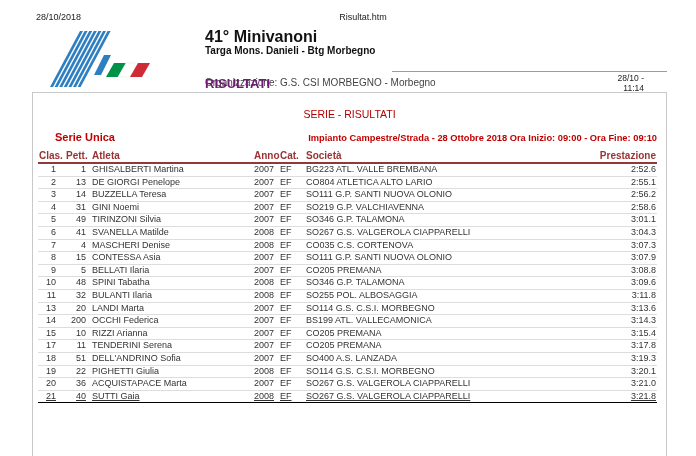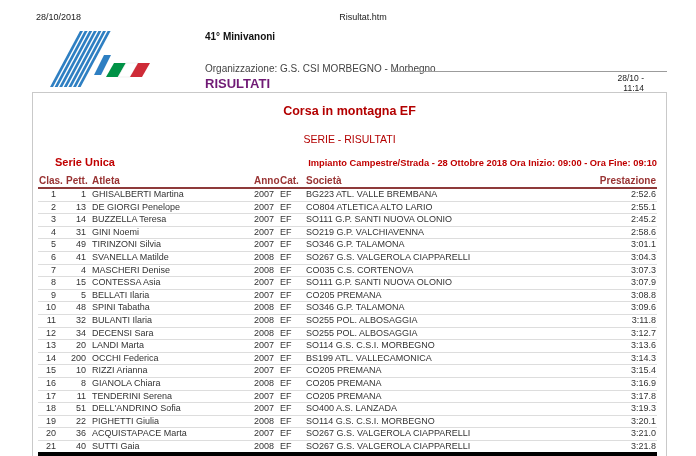--- a/index.html
+++ b/index.html
@@ -5,39 +5,39 @@
   html,body{margin:0;padding:0;}
   body{
     width:696px;height:456px;position:relative;background:#ffffff;
     font-family:"Liberation Sans", sans-serif;color:#333;overflow:hidden;
   }
   .print-hdr{position:absolute;top:12px;font-size:9px;color:#222;}
   .print-date{left:36px;}
   .print-title{left:0;right:0;text-align:center;padding-left:30px;}
   .logo{position:absolute;left:44px;top:27px;}
   .hblock{position:absolute;left:205px;top:30px;}
-  .ev-title{font-size:10px;font-weight:bold;color:#111;line-height:13px;}
+  .ev-title{font-size:16px;font-weight:bold;color:#111;line-height:13px;}
   .ev-sub{font-size:10px;font-weight:bold;color:#111;line-height:13px;margin-top:1px;}
   .ev-org{font-size:10px;color:#444;line-height:12px;margin-top:20px;}
   .hr-line{position:absolute;top:71px;left:392px;width:275px;border-top:1px solid #9c9c9c;}
   .timestamp{position:absolute;top:73px;right:52px;font-size:8.5px;line-height:10px;text-align:right;color:#222;}
   .risultati{position:absolute;left:205px;top:76px;font-size:13px;font-weight:bold;color:#701a75;}
   .box{position:absolute;left:32px;top:92px;width:633px;bottom:0;
        border:1px solid #c9c9c9;border-bottom:none;background:#fff;}
   .race-title{text-align:center;margin-top:11px;font-size:12.5px;font-weight:bold;color:#b30000;}
   .section-title{text-align:center;margin-top:15px;font-size:10.5px;font-weight:normal;color:#b30000;}
   .serie-row{display:flex;justify-content:space-between;align-items:flex-end;margin-top:11px;}
   .serie-label{margin-left:22px;font-size:11px;font-weight:bold;color:#c00000;}
   .event-info{margin-right:9px;font-size:9.3px;font-weight:bold;color:#c00000;}
   table{border-collapse:collapse;table-layout:fixed;width:619px;margin:5px 9px 0 5px;}
   th{font-size:10px;font-weight:bold;color:#993333;text-align:left;height:14px;
      padding:0;border-bottom:2px solid #8e3a3a;white-space:nowrap;}
   td{font-size:9px;color:#333;height:11.6px;line-height:11.6px;padding:0;
      border-top:1px solid #ddd;white-space:nowrap;overflow:hidden;}
-  tbody tr:last-child td{border-bottom:5px solid #000000;}
+  tbody tr:last-child td{border-bottom:1px solid #000000;text-decoration:underline;}
   .c-clas{text-align:right;padding-right:8px;}
   th.c-clas{text-align:left;padding-left:1px;padding-right:0;}
   .c-pett{text-align:right;padding-right:4px;}
   th.c-pett{text-align:left;padding-left:2px;padding-right:0;}
   .c-atleta{padding-left:2px;}
   .c-anno{padding-left:0;}
   .c-cat{padding-left:0;margin-left:9px;}
   .c-societa{padding-left:0;}
   .c-prestazione{text-align:right;padding-right:1px;}
 </style>
@@ -60,34 +60,34 @@
       <path d="M50,48 L60,28 L67,28 L57,48 Z"></path>
     </g>
     <path d="M62,50 L70,36 L82,36 L74,50 Z" fill="#009246"></path>
     <path d="M74,50 L82,36 L94,36 L86,50 Z" fill="#ffffff" stroke="#e0e0e0" stroke-width="0.5"></path>
     <path d="M86,50 L94,36 L106,36 L98,50 Z" fill="#ce2b37"></path>
   </svg>
 </div>
 
 <div class="hblock">
   <div class="ev-title">41° Minivanoni</div>
+  <div class="ev-sub">Targa Mons. Danieli - Btg Morbegno</div>
   <div class="ev-org">Organizzazione: G.S. CSI MORBEGNO - Morbegno</div>
 </div>
 
 <div class="hr-line"></div>
 
 <div class="timestamp">
   <div>28/10 -</div>
   <div>11:14</div>
 </div>
 
 <div class="risultati">RISULTATI</div>
 
 <div class="box">
-  <div class="race-title">Corsa in montagna EF</div>
   <div class="section-title">SERIE - RISULTATI</div>
   <div class="serie-row">
     <div class="serie-label">Serie Unica</div>
     <div class="event-info">Impianto Campestre/Strada - 28 Ottobre 2018 Ora Inizio: 09:00 - Ora Fine: 09:10</div>
   </div>
 
   <table>
     <colgroup>
       <col style="width:26px">
         <col style="width:26px">
@@ -127,21 +127,21 @@
           <td class="c-societa">CO804 ATLETICA ALTO LARIO</td>
           <td class="c-prestazione">2:55.1</td>
         </tr>
         <tr>
           <td class="c-clas">3</td>
           <td class="c-pett">14</td>
           <td class="c-atleta">BUZZELLA Teresa</td>
           <td class="c-anno">2007</td>
           <td class="c-cat">EF</td>
           <td class="c-societa">SO111 G.P. SANTI NUOVA OLONIO</td>
-          <td class="c-prestazione">2:45.2</td>
+          <td class="c-prestazione">2:56.2</td>
         </tr>
         <tr>
           <td class="c-clas">4</td>
           <td class="c-pett">31</td>
           <td class="c-atleta">GINI Noemi</td>
           <td class="c-anno">2007</td>
           <td class="c-cat">EF</td>
           <td class="c-societa">SO219 G.P. VALCHIAVENNA</td>
           <td class="c-prestazione">2:58.6</td>
         </tr>
@@ -202,29 +202,20 @@
         <tr>
           <td class="c-clas">11</td>
           <td class="c-pett">32</td>
           <td class="c-atleta">BULANTI Ilaria</td>
           <td class="c-anno">2008</td>
           <td class="c-cat">EF</td>
           <td class="c-societa">SO255 POL. ALBOSAGGIA</td>
           <td class="c-prestazione">3:11.8</td>
         </tr>
         <tr>
-          <td class="c-clas">12</td>
-          <td class="c-pett">34</td>
-          <td class="c-atleta">DECENSI Sara</td>
-          <td class="c-anno">2008</td>
-          <td class="c-cat">EF</td>
-          <td class="c-societa">SO255 POL. ALBOSAGGIA</td>
-          <td class="c-prestazione">3:12.7</td>
-        </tr>
-        <tr>
           <td class="c-clas">13</td>
           <td class="c-pett">20</td>
           <td class="c-atleta">LANDI Marta</td>
           <td class="c-anno">2007</td>
           <td class="c-cat">EF</td>
           <td class="c-societa">SO114 G.S. C.S.I. MORBEGNO</td>
           <td class="c-prestazione">3:13.6</td>
         </tr>
         <tr>
           <td class="c-clas">14</td>
@@ -238,29 +229,20 @@
         <tr>
           <td class="c-clas">15</td>
           <td class="c-pett">10</td>
           <td class="c-atleta">RIZZI Arianna</td>
           <td class="c-anno">2007</td>
           <td class="c-cat">EF</td>
           <td class="c-societa">CO205 PREMANA</td>
           <td class="c-prestazione">3:15.4</td>
         </tr>
         <tr>
-          <td class="c-clas">16</td>
-          <td class="c-pett">8</td>
-          <td class="c-atleta">GIANOLA Chiara</td>
-          <td class="c-anno">2008</td>
-          <td class="c-cat">EF</td>
-          <td class="c-societa">CO205 PREMANA</td>
-          <td class="c-prestazione">3:16.9</td>
-        </tr>
-        <tr>
           <td class="c-clas">17</td>
           <td class="c-pett">11</td>
           <td class="c-atleta">TENDERINI Serena</td>
           <td class="c-anno">2007</td>
           <td class="c-cat">EF</td>
           <td class="c-societa">CO205 PREMANA</td>
           <td class="c-prestazione">3:17.8</td>
         </tr>
         <tr>
           <td class="c-clas">18</td>

